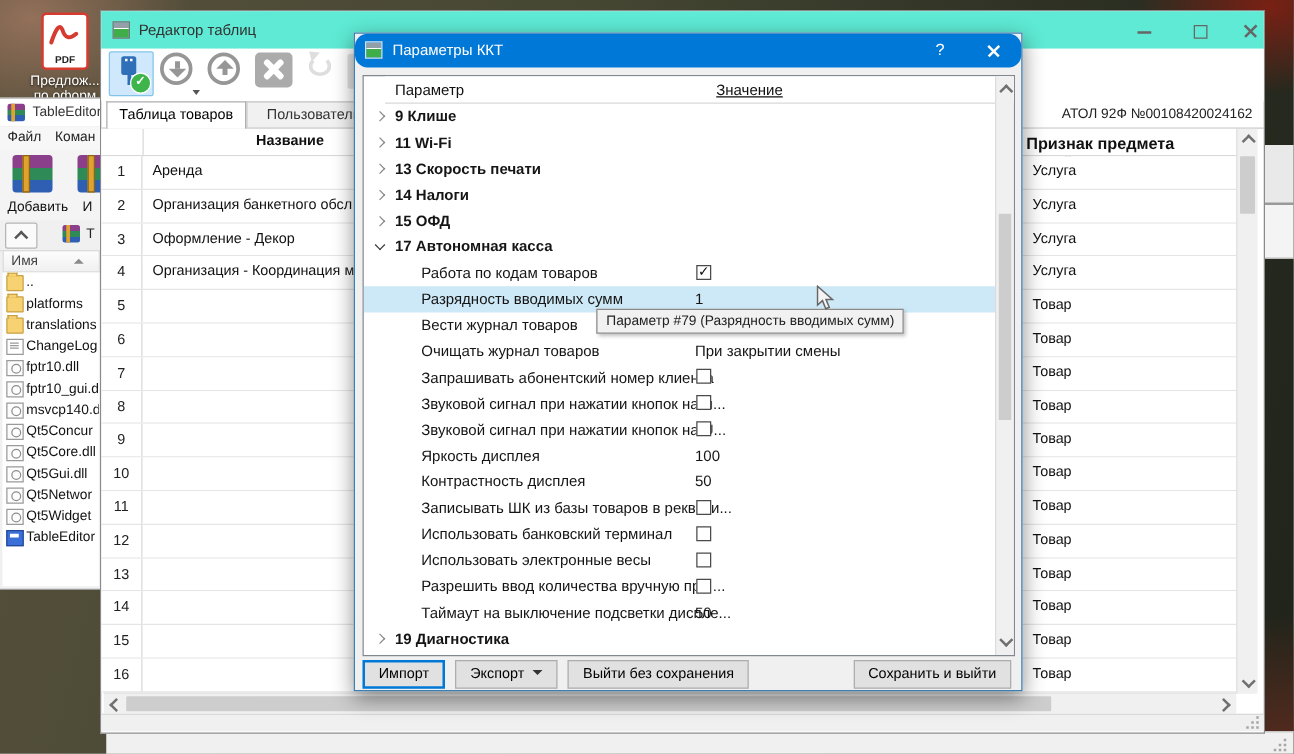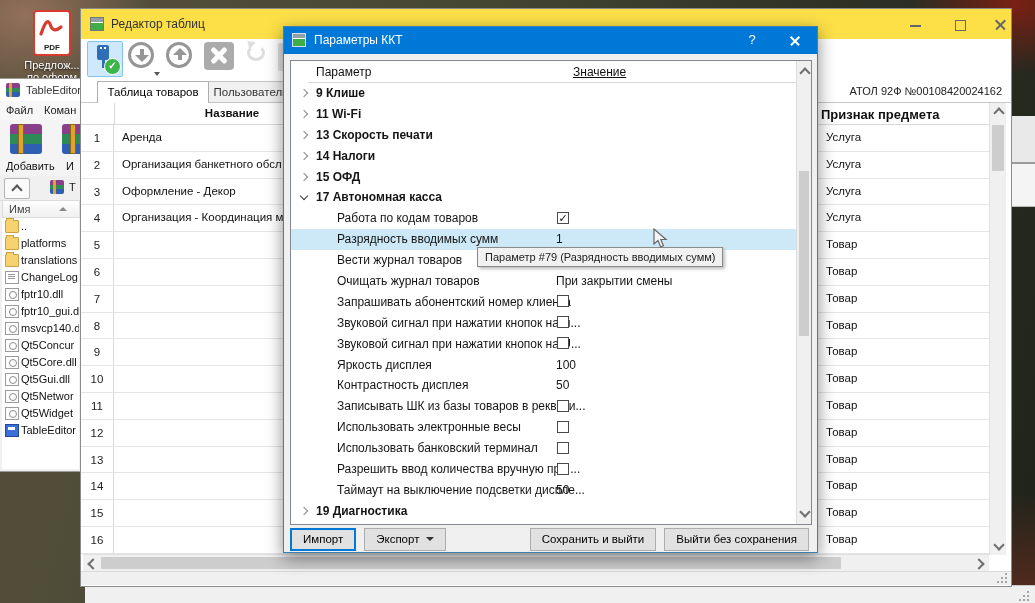--- a/index.html
+++ b/index.html
@@ -60,21 +60,21 @@
   .fi-folder::before{content:"";position:absolute;left:0;top:-3px;width:6px;height:2px;background:#f6d271;border:1px solid #c9a044;border-bottom:none;}
   .fi-doc{background:#fff;border:1px solid #9a9a9a;}
   .fi-doc::before{content:"";position:absolute;left:2px;top:2px;width:7px;height:1px;background:#9a9a9a;box-shadow:0 2px 0 #9a9a9a,0 4px 0 #9a9a9a;}
   .fi-dll{background:#fdfdfd;border:1px solid #9a9a9a;}
   .fi-dll::before{content:"";position:absolute;left:2.5px;top:2px;width:6px;height:6px;border:1.5px solid #8d8d8d;border-radius:50%;}
   .fi-exe{background:#3a6fd8;border:1px solid #24479a;}
   .fi-exe::before{content:"";position:absolute;left:2px;top:2px;width:7px;height:3px;background:#fff;}
   .fi-label{position:absolute;left:19px;top:2px;font-size:11px;color:#111;white-space:nowrap;}
   
   .edit-win{left:80px;top:8px;width:930px;height:577px;background:#fff;border:1px solid #8a8a8a;z-index:4;}
-  .e-title{position:absolute;left:0;top:0;width:100%;height:30px;background:#fde047;}
+  .e-title{position:absolute;left:0;top:0;width:100%;height:30px;background:#5eead4;}
   .app-ico{width:14px;height:14px;border:1px solid #777;background:linear-gradient(180deg,#94a0a8 0 35%,#fff 35% 45%,#3fae49 45% 100%);box-sizing:border-box;}
   .e-title .app-ico{position:absolute;left:9px;top:8px;}
   .e-title-text{position:absolute;left:30px;top:8px;font-size:12px;color:#333;}
   .winbtn{position:absolute;top:6px;width:30px;height:20px;}
   .wb-min::before{content:"";position:absolute;left:9px;top:10px;width:11px;height:1.5px;background:#666;}
   .wb-max::before{content:"";position:absolute;left:9px;top:5px;width:9px;height:9px;border:1.2px solid #666;}
   .wb-close::before,.wb-close::after{content:"";position:absolute;left:8px;top:9px;width:13px;height:1.5px;background:#666;}
   .wb-close::before{transform:rotate(45deg);}
   .wb-close::after{transform:rotate(-45deg);}
   .e-toolbar{position:absolute;left:0;top:30px;width:100%;height:42px;background:#fff;}
@@ -94,21 +94,21 @@
   .tb-del{position:absolute;left:123px;top:3px;width:30px;height:28px;background:#ababab;border-radius:4px;}
   .tb-del::before,.tb-del::after{content:"";position:absolute;left:5px;top:11px;width:20px;height:5px;background:#fff;border-radius:2px;}
   .tb-del::before{transform:rotate(45deg);}
   .tb-del::after{transform:rotate(-45deg);}
   .tb-undo{position:absolute;left:166px;top:6px;width:18px;height:16px;border:3.5px solid #dedede;border-top-color:transparent;border-radius:50%;box-sizing:border-box;}
   .tb-undo::after{content:"";position:absolute;left:-5px;top:-8px;width:0;height:0;border-left:5px solid transparent;border-right:5px solid transparent;border-bottom:7px solid #dedede;transform:rotate(-50deg);}
   .tb-save{position:absolute;left:197px;top:4px;width:9px;height:28px;background:#e3e3e3;border-radius:2px 0 0 2px;}
   .device-label{position:absolute;right:9px;top:14px;font-size:11px;color:#222;margin-top:32px;}
   .e-tabs{position:absolute;left:0;top:72px;width:100%;height:22px;border-bottom:1px solid #c8c8c8;box-sizing:border-box;}
   .tab{position:absolute;top:0;height:22px;font-size:11.5px;text-align:center;line-height:21px;box-sizing:border-box;}
-  .tab-active{left:4px;width:112px;background:#fff;border:1px solid #aeaeae;border-bottom:none;z-index:2;color:#000;margin-left:12px;}
+  .tab-active{left:4px;width:112px;background:#fff;border:1px solid #aeaeae;border-bottom:none;z-index:2;color:#000;}
   .tab-idle{left:116px;width:108px;background:#f1f1f1;border:1px solid #c4c4c4;color:#333;}
   .e-grid-head{position:absolute;left:0;top:94px;width:908px;height:22px;border-bottom:1px solid #d9d9d9;background:#fff;box-sizing:border-box;}
   .gh-name{position:absolute;left:36px;top:4px;width:230px;text-align:center;font-size:11.5px;font-weight:700;color:#111;}
   .gh-attr{position:absolute;left:740px;top:4px;width:166px;text-align:left;font-size:13px;font-weight:700;color:#111;}
   .numline{position:absolute;left:33px;top:94px;width:1px;height:451px;background:#d9d9d9;}
   #grid-rows{position:absolute;left:0;top:116px;width:908px;height:429px;overflow:hidden;}
   .t-row{position:relative;height:26.8px;border-bottom:1px solid #e5e5e5;box-sizing:border-box;background:#fff;}
   .t-num{position:absolute;left:0;top:0;width:33px;height:100%;border-right:1px solid #d9d9d9;text-align:center;line-height:26px;font-size:11.5px;color:#222;box-sizing:border-box;}
   .t-name{position:absolute;left:41px;top:6px;font-size:11.5px;color:#111;white-space:nowrap;}
   .t-attr{position:absolute;left:745px;top:6px;font-size:11.5px;color:#111;white-space:nowrap;}
@@ -119,21 +119,21 @@
   .v-down{left:5px;bottom:6px;border-color:#707070;}
   .v-thumb{position:absolute;left:2px;width:12px;background:#cdcdcd;border-radius:1px;}
   .hscroll{position:absolute;left:2px;top:545px;width:906px;height:17px;background:#f0f0f0;border-top:1px solid #e0e0e0;box-sizing:border-box;}
   .h-left{left:6px;top:5px;border-color:#707070;}
   .h-right{right:6px;top:5px;border-color:#707070;}
   .h-thumb{position:absolute;left:18px;top:2px;width:740px;height:12px;background:#cdcdcd;border-radius:1px;}
   .e-status{position:absolute;left:0;top:562px;width:100%;height:14px;background:#f0f0f0;border-top:1px solid #d9d9d9;box-sizing:border-box;}
   .e-status .grip{position:absolute;right:4px;bottom:2px;}
   
   .kkt{left:283px;top:26px;width:535px;height:527px;background:#f0f0f0;border:1px solid #3c7fb1;box-shadow:0 5px 16px rgba(0,0,0,.45);z-index:5;box-sizing:border-box;}
-  .k-title{position:absolute;left:0;top:0;width:100%;height:27px;background:#0078d7;}
+  .k-title{position:absolute;left:0;top:0;width:100%;height:27px;background:#0078d7;border-radius:10px;}
   .k-title .app-ico{position:absolute;left:8px;top:6px;border-color:#cfe3f2;}
   .k-title-text{position:absolute;left:30px;top:6px;font-size:12px;color:#fff;}
   .k-help{position:absolute;right:50px;top:5px;width:30px;height:18px;color:#fff;font-size:13px;text-align:center;}
   .k-close{position:absolute;right:6px;top:5px;width:32px;height:18px;}
   .k-close::before,.k-close::after{content:"";position:absolute;left:10px;top:8px;width:12px;height:1.5px;background:#fff;}
   .k-close::before{transform:rotate(45deg);}
   .k-close::after{transform:rotate(-45deg);}
   .k-frame{position:absolute;left:6px;top:33px;width:522px;height:465px;background:#fff;border:1px solid #828790;box-sizing:border-box;overflow:hidden;}
   .k-head{position:absolute;left:17px;top:0;width:100%;height:22px;border-bottom:1px solid #d9d9d9;background:#fff;box-sizing:border-box;}
   .k-head .c1{position:absolute;left:8px;top:4px;font-size:12px;color:#111;}
@@ -469,25 +469,25 @@
         </div>
         <div class="k-row">
           <span class="k-ilabel">Контрастность дисплея</span>
           <span class="k-value">50</span>
         </div>
         <div class="k-row">
           <span class="k-ilabel">Записывать ШК из базы товаров в реквизи...</span>
           <span class="k-check"></span>
         </div>
         <div class="k-row">
+          <span class="k-ilabel">Использовать банковский терминал</span>
+          <span class="k-check"></span>
+        </div>
+        <div class="k-row">
           <span class="k-ilabel">Использовать электронные весы</span>
-          <span class="k-check"></span>
-        </div>
-        <div class="k-row">
-          <span class="k-ilabel">Использовать банковский терминал</span>
           <span class="k-check"></span>
         </div>
         <div class="k-row">
           <span class="k-ilabel">Разрешить ввод количества вручную при ...</span>
           <span class="k-check"></span>
         </div>
         <div class="k-row">
           <span class="k-ilabel">Таймаут на выключение подсветки диспле...</span>
           <span class="k-value">50</span>
         </div>
@@ -498,22 +498,22 @@
       </div>
     <div class="k-vscroll">
       <span class="chev chev-up kv-up"></span>
       <span class="kv-thumb"></span>
       <span class="chev chev-down kv-down"></span>
     </div>
   </div>
   <div class="k-btnbar">
     <button class="btn btn-focus">Импорт</button>
     <button class="btn"><span>Экспорт</span><span class="caret"></span></button>
+    <button class="btn">Выйти без сохранения</button>
     <button class="btn spacer">Сохранить и выйти</button>
-    <button class="btn">Выйти без сохранения</button>
   </div>
 </div>
 
 <div class="abs tooltip">Параметр #79 (Разрядность вводимых сумм)</div>
 
 <div class="abs cursor">
   <svg width="15" height="21" viewBox="0 0 15 21">
       <polygon points="1,1 1,16 5,12.5 7.6,19 10.4,17.8 7.8,11.5 13,11.5" fill="#f4f4f4" stroke="#666" stroke-width="1.2"></polygon>
     </svg>
 </div>

